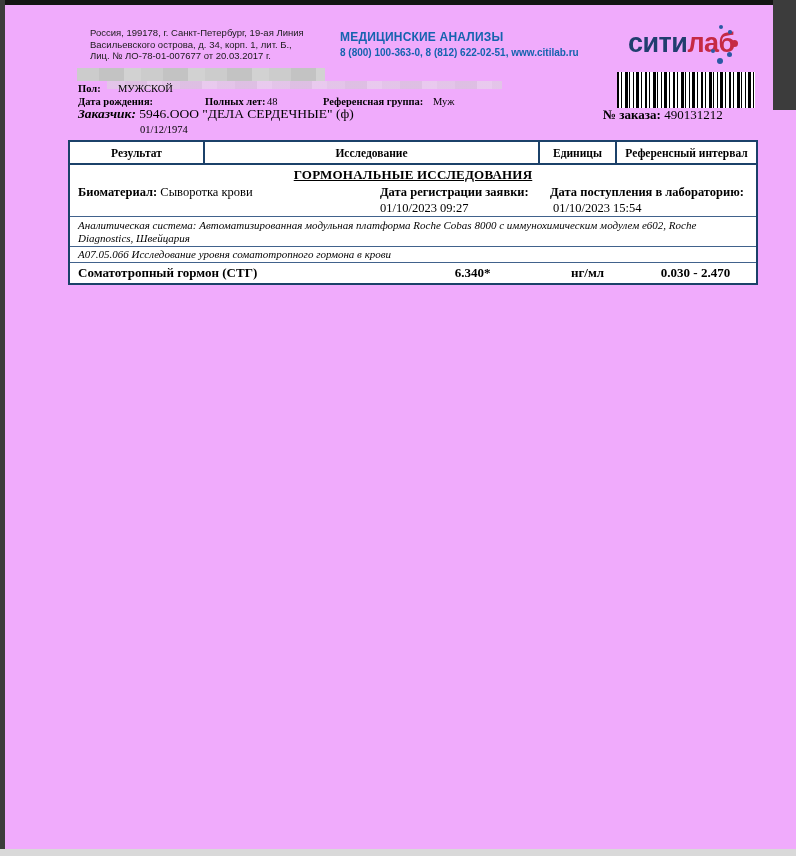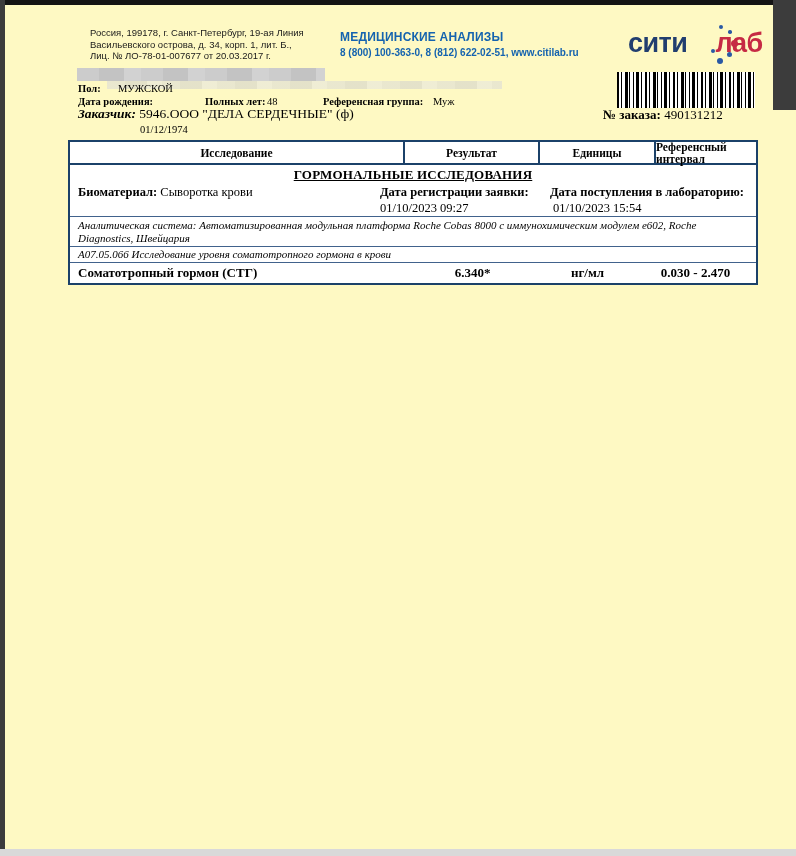--- a/index.html
+++ b/index.html
@@ -1,35 +1,35 @@
 <!DOCTYPE html>
 <html><head>
 <meta charset="utf-8">
 <style>
   html,body{margin:0;padding:0;background:#2e2e2e;}
-  .canvas{position:relative;width:796px;height:856px;background:#fef9c3;overflow:hidden;
+  .canvas{position:relative;width:796px;height:856px;background:#f0abfc;overflow:hidden;
           font-family:"Liberation Serif", serif;color:#000;}
   
   .frame-top{position:absolute;left:0;top:0;width:796px;height:5px;background:#141414;}
   .frame-left{position:absolute;left:0;top:0;width:5px;height:856px;background:#3c3c3c;}
   .frame-topright{position:absolute;left:773px;top:0;width:23px;height:110px;background:#3c3c3c;}
   .frame-bottom{position:absolute;left:0;top:849px;width:796px;height:7px;background:#d9d9d9;}
 
   
   .address{position:absolute;left:90px;top:27px;width:250px;
            font-family:"Liberation Sans", sans-serif;font-size:9.5px;line-height:11.5px;color:#1a1a1a;}
   .center-head{position:absolute;left:340px;top:30px;width:270px;
                font-family:"Liberation Sans", sans-serif;color:#1563af;}
   .med-title{font-size:12px;font-weight:bold;letter-spacing:0.2px;white-space:nowrap;}
   .med-contacts{font-size:10px;font-weight:bold;margin-top:3px;white-space:nowrap;}
 
   .logo{position:absolute;left:628px;top:28px;font-family:"Liberation Sans", sans-serif;
         font-size:27px;font-weight:bold;letter-spacing:-0.5px;white-space:nowrap;}
   .logo-citi{color:#213e6f;}
-  .logo-lab{color:#c62a44;padding-left:28px;}
+  .logo-lab{color:#c62a44;}
   .logo-dots{position:absolute;left:86px;top:-4px;width:28px;height:44px;display:block;}
   .dot{position:absolute;border-radius:50%;}
   .dot-b{background:#2a59a4;}
   .dot-r{background:#c62a44;}
 
   
   .redact1{position:absolute;left:77px;top:68px;width:248px;height:13px;
            background:repeating-linear-gradient(90deg,#cccccc 0 22px,#c3c3c3 22px 47px,#d2d2d2 47px 64px);}
   .redact2{position:absolute;left:107px;top:81px;width:395px;height:8px;opacity:.55;
            background:repeating-linear-gradient(90deg,#d9d9d9 0 18px,#cfcfcf 18px 40px,#e3e3e3 40px 55px);}
@@ -48,21 +48,21 @@
   .customer{position:absolute;left:78px;top:106px;font-size:13.5px;white-space:nowrap;}
   .customer b{font-weight:bold;font-style:italic;}
 
   
   .report-table{position:absolute;left:68px;top:140px;width:690px;border:2px solid #1b4169;
                 box-sizing:border-box;background:#fff;}
   .thead{display:flex;height:21px;border-bottom:2px solid #1b4169;font-size:11.5px;font-weight:bold;}
   .th{display:flex;align-items:center;justify-content:center;box-sizing:border-box;}
   .th1{width:335px;border-right:2px solid #1b4169;}
   .th2{width:135px;border-right:2px solid #1b4169;}
-  .th3{width:116px;border-right:2px solid #1b4169;font-family:Liberation Serif, serif;}
+  .th3{width:77px;border-right:2px solid #1b4169;font-family:Liberation Serif, serif;}
   .th4{flex:1;}
   .section-title{height:19px;display:flex;align-items:center;justify-content:center;
                  font-size:13px;font-weight:bold;text-decoration:underline;letter-spacing:0.2px;}
   .bio-row{position:relative;height:32px;font-size:12.5px;}
   .bio-item{position:absolute;white-space:nowrap;}
   .bio-b{font-weight:bold;}
   .sep{height:0;border-top:1px solid #41628c;}
   .analytic{padding:2px 8px 2px 8px;font-size:11px;line-height:12.5px;font-style:italic;}
   .method{padding:1px 8px;font-size:11px;line-height:13px;font-style:italic;height:13px;}
   .result-row{display:flex;height:20px;align-items:center;font-weight:bold;font-size:13px;}
@@ -124,22 +124,22 @@
   <span class="pt" style="left:323px;top:96px;"><b>Референсная группа:</b></span>
   <span class="pt" style="left:433px;top:96px;">Муж</span>
 
   <div class="customer">
     <b>Заказчик:</b>
     <span>5946.ООО "ДЕЛА СЕРДЕЧНЫЕ" (ф)</span>
   </div>
 
   <div class="report-table">
     <div class="thead">
+      <div class="th th2">Результат</div>
       <div class="th th1">Исследование</div>
-      <div class="th th2">Результат</div>
       <div class="th th3">Единицы</div>
       <div class="th th4">Референсный интервал</div>
     </div>
 
     <div class="section-title">ГОРМОНАЛЬНЫЕ ИССЛЕДОВАНИЯ</div>
 
     <div class="bio-row">
       <span class="bio-item" style="left:8px;top:1px;">
         <span class="bio-b">Биоматериал:</span>
         <span>Сыворотка крови</span>

